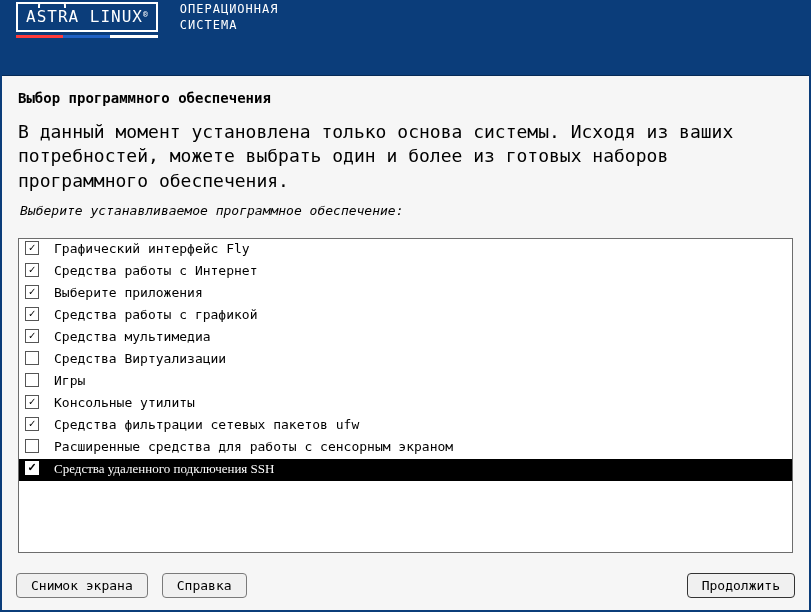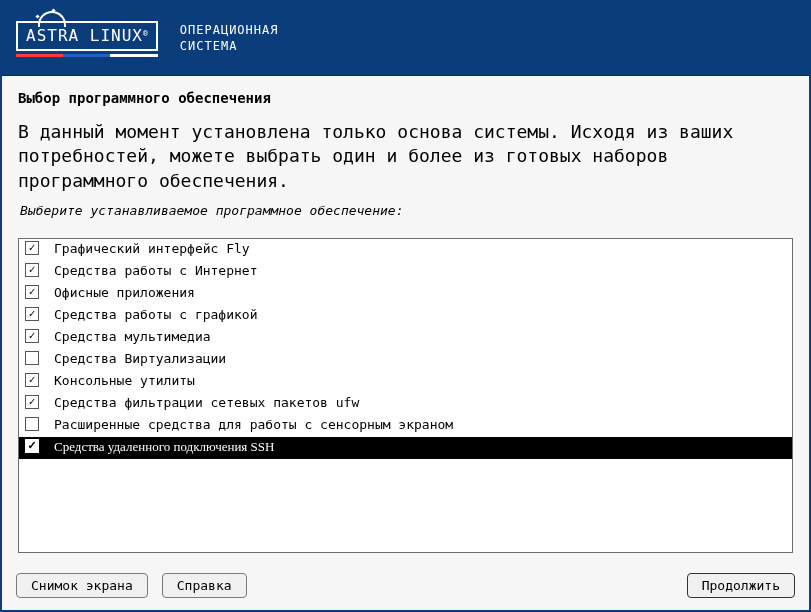--- a/index.html
+++ b/index.html
@@ -9,21 +9,21 @@
     font-size: 13px;
     background: #f6f6f6;
     border: 2px solid #0b3d7a;
     display: flex;
     flex-direction: column;
   }
   .header {
     height: 74px;
     background: #0b3d7a;
     display: flex;
-    align-items: center;
+    align-items: flex-start;
     padding-left: 14px;
     gap: 22px;
     border-bottom: 1px solid #062a56;
   }
   .logo { color: #fff; }
   .logo-frame {
     border: 2px solid #fff;
     padding: 3px 8px 4px 8px;
     display: inline-block;
     position: relative;
@@ -136,33 +136,37 @@
       <div class="item">
         <span class="cb checked"></span>
         <span>Графический интерфейс Fly</span>
       </div>
       <div class="item">
         <span class="cb checked"></span>
         <span>Средства работы с Интернет</span>
       </div>
       <div class="item">
         <span class="cb checked"></span>
-        <span>Офисные приложения</span>
+        <span>Выберите приложения</span>
       </div>
       <div class="item">
         <span class="cb checked"></span>
         <span>Средства работы с графикой</span>
       </div>
       <div class="item">
         <span class="cb checked"></span>
         <span>Средства мультимедиа</span>
       </div>
       <div class="item">
         <span class="cb"></span>
         <span>Средства Виртуализации</span>
+      </div>
+      <div class="item">
+        <span class="cb"></span>
+        <span>Игры</span>
       </div>
       <div class="item">
         <span class="cb checked"></span>
         <span>Консольные утилиты</span>
       </div>
       <div class="item">
         <span class="cb checked"></span>
         <span>Средства фильтрации сетевых пакетов ufw</span>
       </div>
       <div class="item">

